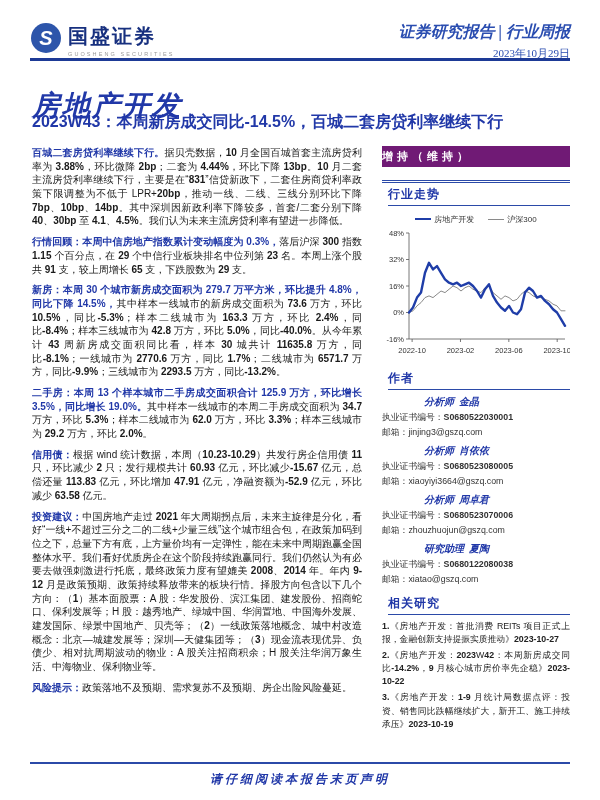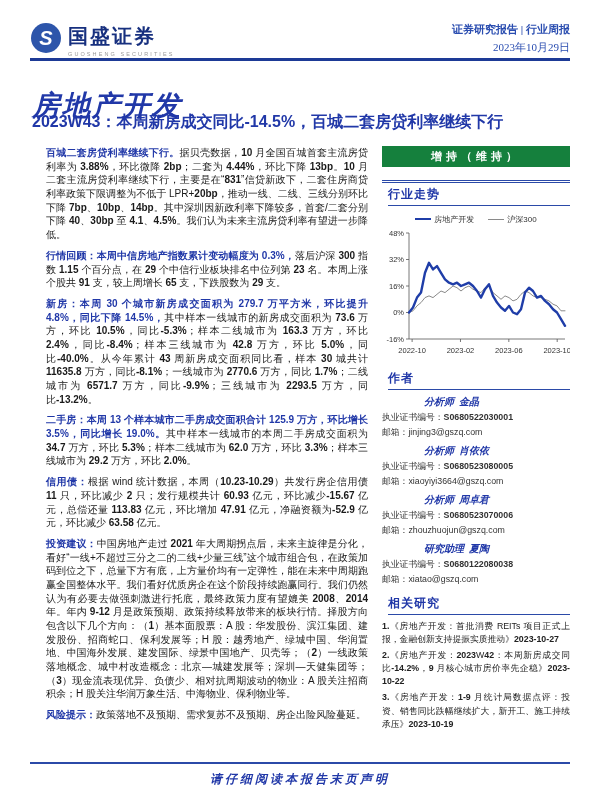--- a/index.html
+++ b/index.html
@@ -4,35 +4,35 @@
 <style>
   html,body{margin:0;padding:0;background:#ffffff;}
   .page{position:relative;width:600px;height:800px;background:#fff;overflow:hidden;
         font-family:"Liberation Sans","DejaVu Sans",sans-serif;color:#1a1a1a;}
   
   .hdr{position:absolute;top:22px;left:30px;right:30px;display:flex;justify-content:space-between;align-items:flex-start;}
   .logo{display:flex;align-items:center;gap:6px;}
   .logo-text .cn{font-size:20px;font-weight:bold;color:#17307f;letter-spacing:2px;font-family:"Liberation Serif","DejaVu Serif",serif;}
   .logo-text .en{font-size:5.5px;color:#9a9a9a;letter-spacing:2.1px;margin-top:1px;}
   .hdr-right{text-align:right;color:#2a4db0;font-family:"Liberation Serif","DejaVu Serif",serif;}
-  .hdr-right .l1{font-size:11px;font-weight:bold;margin-left:12px;}
+  .hdr-right .l1{font-size:16px;font-weight:bold;font-style:italic;margin-left:12px;}
   .hdr-right .l2{font-size:11px;margin-top:3px;}
   .hdr-rule{position:absolute;top:58px;left:30px;right:30px;height:2.5px;background:#1d3a96;}
   
   .title{position:absolute;top:68px;left:32px;font-size:28px;font-weight:bold;font-style:italic;
          color:#2138a8;font-family:"Liberation Serif","DejaVu Serif",serif;letter-spacing:2px;}
   .subtitle{position:absolute;top:112px;left:32px;right:28px;font-size:16px;font-weight:bold;color:#2138a8;}
   
-  .cols{position:absolute;top:146px;left:46px;right:30px;display:flex;gap:14px;}
+  .cols{position:absolute;top:146px;left:32px;right:30px;display:flex;gap:20px;}
   main{width:338px;}
   aside{width:188px;}
   .para{font-size:10px;line-height:1.37;text-align:justify;margin:0 0 7px 0;}
   .plead{color:#2138a8;font-weight:bold;}
   
-  .badge{background:#15803d;color:#ffffff;font-size:11px;font-weight:bold;text-align:center;
+  .badge{background:#701a75;color:#ffffff;font-size:11px;font-weight:bold;
          padding:2.5px 0 3px;letter-spacing:4px;margin-bottom:13px;}
   .side-sec{margin-bottom:9px;}
   .side-h{font-size:12px;color:#2138a8;font-weight:bold;
           font-family:"Liberation Serif","DejaVu Serif",serif;
           border-bottom:1.5px solid #2b4aa8;padding-bottom:2px;margin:0 0 5px 6px;letter-spacing:1px;}
   .trend-sec{border-top:3px double #2b4aa8;padding-top:3px;}
   .legend{display:flex;justify-content:center;gap:14px;align-items:center;font-size:8px;color:#333;margin:8px 0 0;}
   .lg-seg{display:inline-block;width:16px;height:0;vertical-align:middle;margin-right:3px;}
   .author{margin-bottom:4px;}
   .author .rn{color:#2138a8;font-weight:bold;font-style:italic;font-size:10px;

